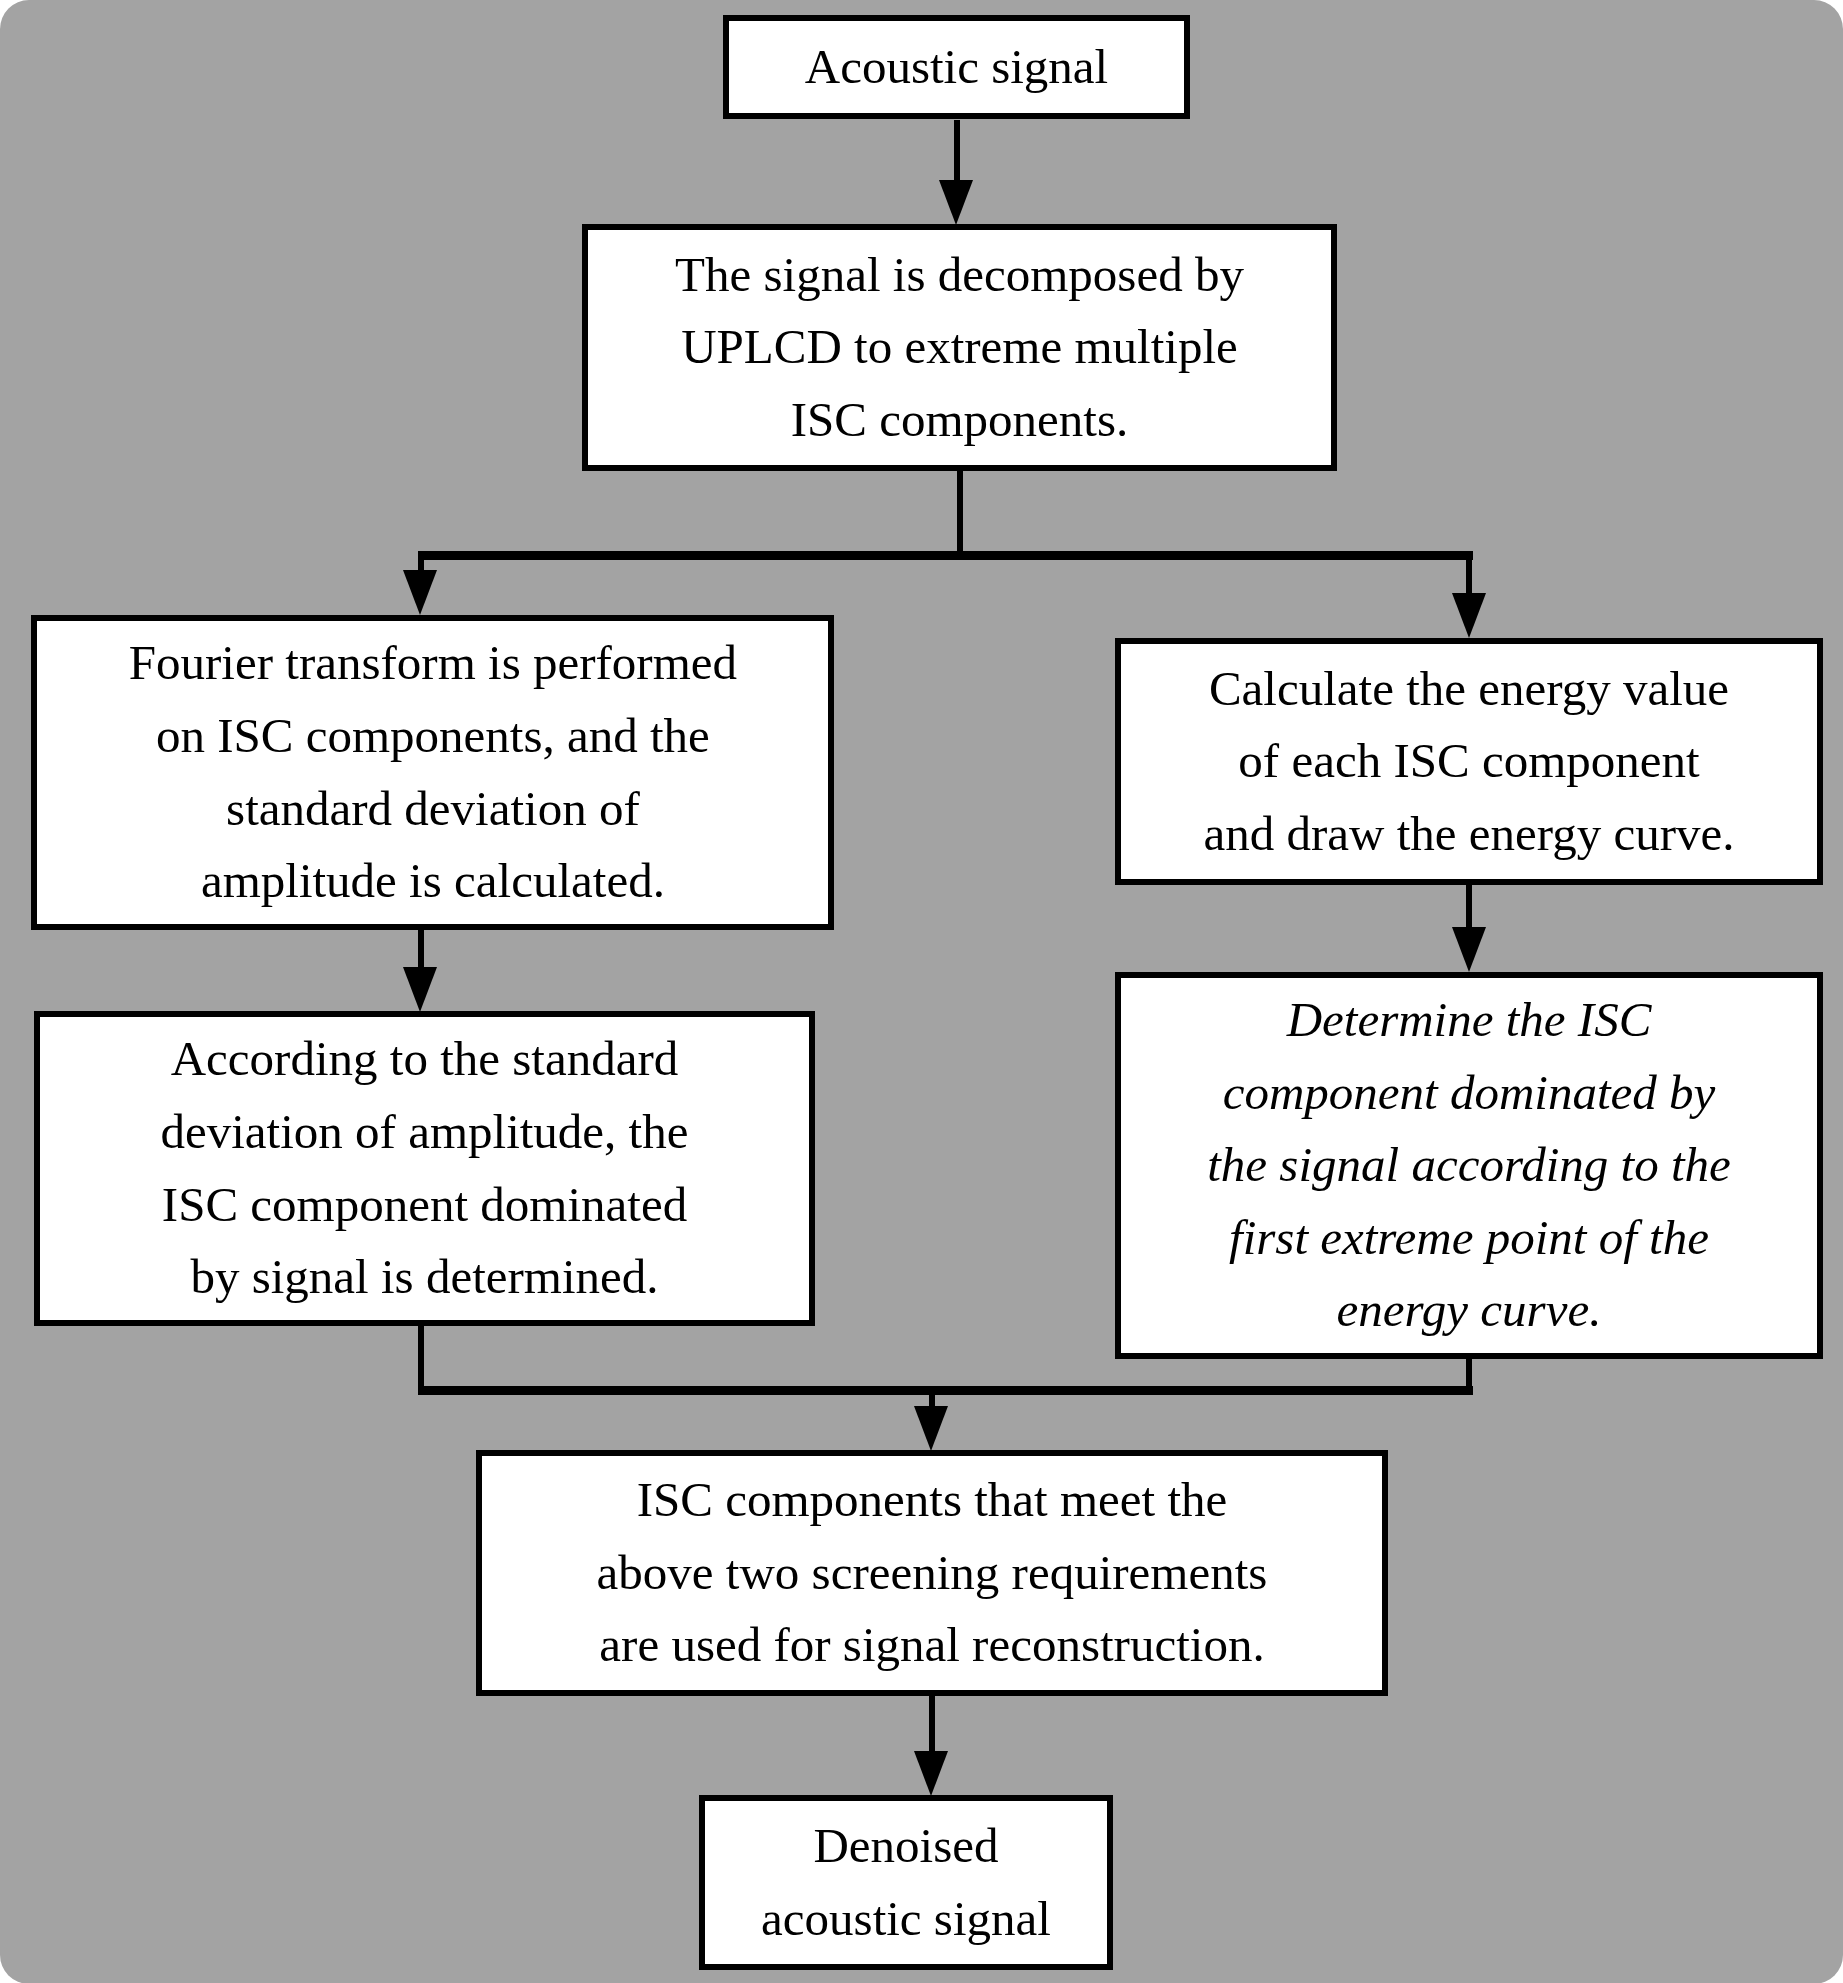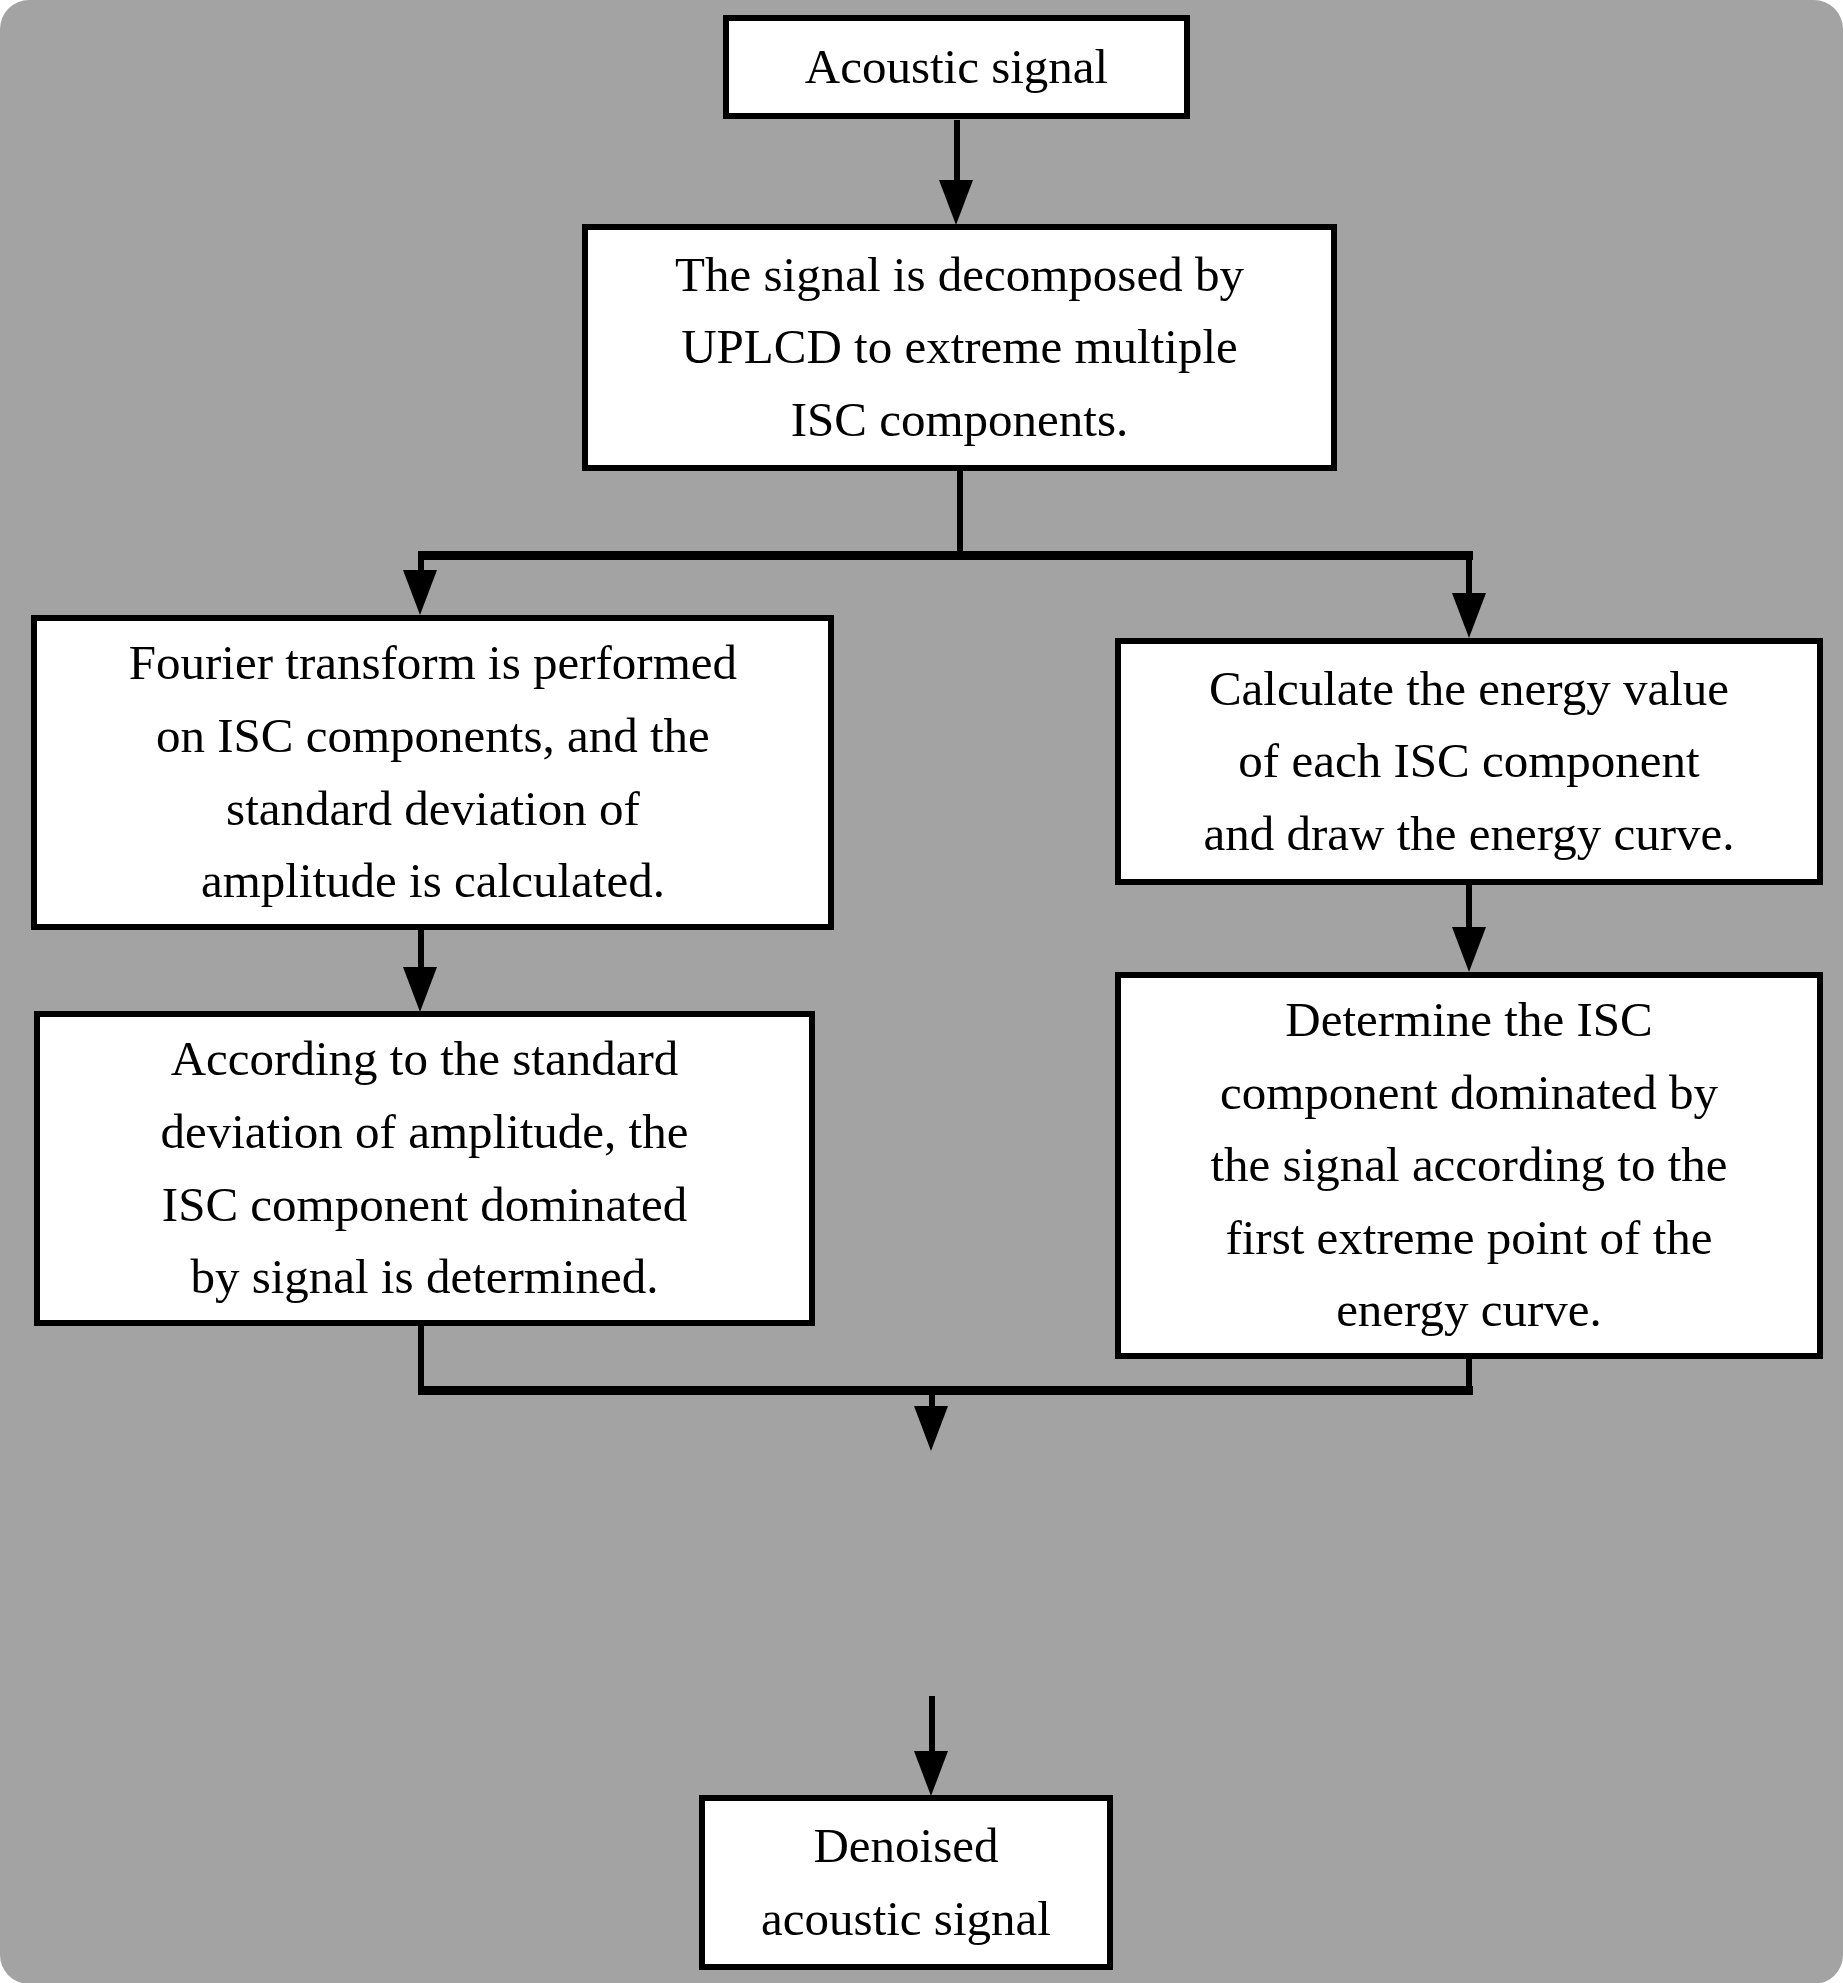--- a/index.html
+++ b/index.html
@@ -60,26 +60,29 @@
 
   <div class="node" style="left:1115px; top:638px; width:708px; height:247px;">Calculate the energy value
 of each ISC component
 and draw the energy curve.</div>
 
   <div class="node" style="left:34px; top:1011px; width:781px; height:315px;">According to the standard
 deviation of amplitude, the
 ISC component dominated
 by signal is determined.</div>
 
-  <div class="node" style="left:1115px; top:972px; width:708px; height:387px;">Determine the ISC
+  <div class="node" style="left:1115px; top:972px; width:708px; height:387px;font-style:italic;">Determine the ISC
 component dominated by
 the signal according to the
 first extreme point of the
 energy curve.</div>
 
+  <div class="node" style="left:476px; top:1450px; width:912px; height:246px;">ISC components that meet the
+above two screening requirements
+are used for signal reconstruction.</div>
 
   <div class="node" style="left:699px; top:1795px; width:414px; height:175px;">Denoised
 acoustic signal</div>
 
   <div class="line" style="left:954px; top:120px; width:6px; height:65px;"></div>
   <div class="arrow-down" style="left:939px; top:180px;"></div>
 
   <div class="line" style="left:957px; top:471px; width:6px; height:84px;"></div>
   <div class="line" style="left:418px; top:551px; width:1055px; height:8.6px;"></div>
 

